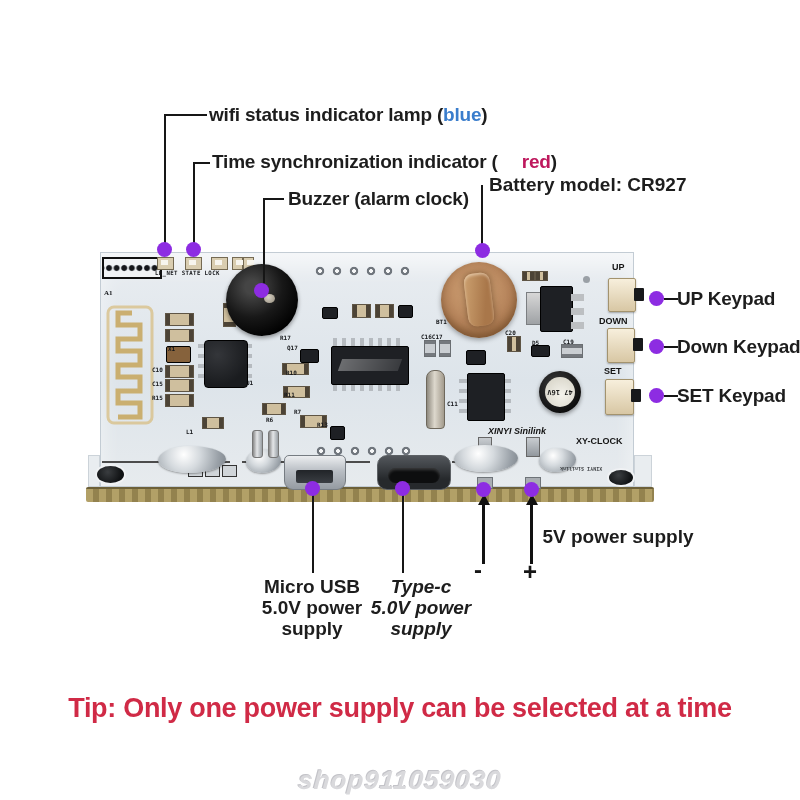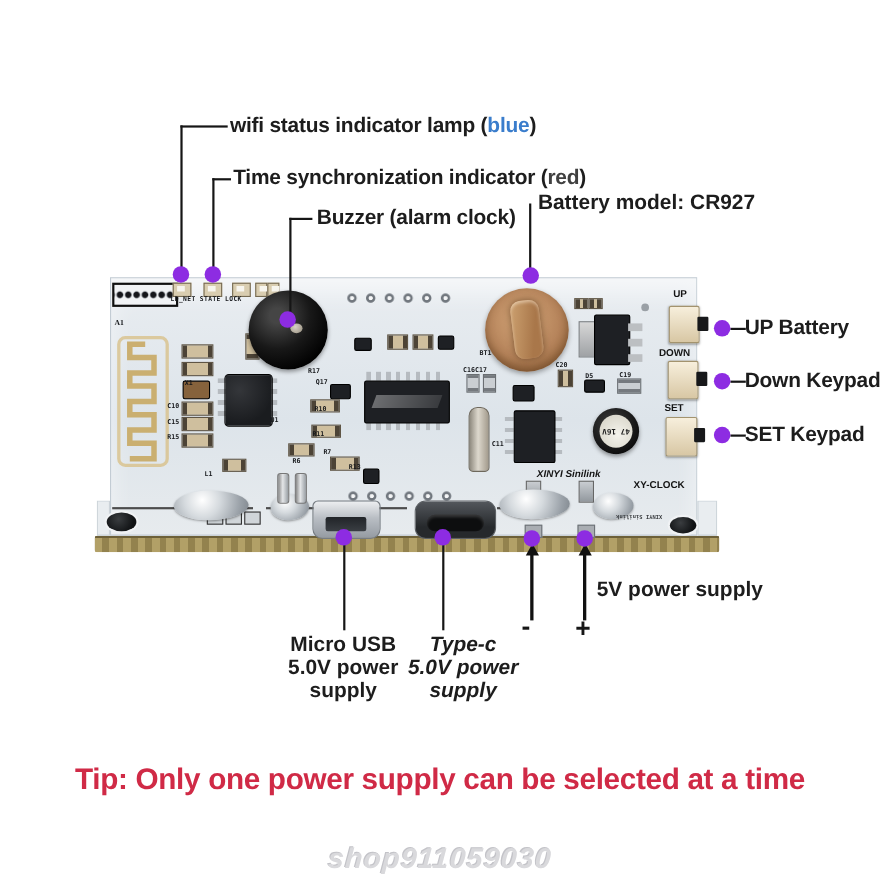--- a/index.html
+++ b/index.html
@@ -3,21 +3,21 @@
 <meta charset="utf-8">
 <style>
   html,body{margin:0;padding:0;background:#ffffff;}
   #canvas{position:relative;width:800px;height:800px;background:#ffffff;overflow:hidden;
           font-family:"Liberation Sans",sans-serif;}
   
   .cl{position:absolute;background:#161616;z-index:30;}
   .dot{position:absolute;width:15px;height:15px;border-radius:50%;background:#8d2ce2;z-index:40;}
   .lbl{position:absolute;font:600 19px "Liberation Sans",sans-serif;color:#1d1d1d;
        white-space:nowrap;letter-spacing:-0.2px;z-index:50;}
-  .lbl .w-blue{color:#3a7dcc;} .lbl .w-red{color:#404040;}
+  .lbl .w-blue{color:#3a7dcc;} .lbl .w-red{color:#be185d;margin-left:24px;}
   .lbl-block{position:absolute;font:600 19px "Liberation Sans",sans-serif;color:#1d1d1d;
        text-align:center;line-height:21px;z-index:50;}
   .arrow-line{position:absolute;width:3px;background:#111;z-index:30;}
   .arrow-line::before{content:"";position:absolute;top:-10px;left:50%;margin-left:-6px;
        border-left:6px solid transparent;border-right:6px solid transparent;
        border-bottom:11px solid #111;}
   .sign{position:absolute;font:700 24px "Liberation Sans",sans-serif;color:#161616;z-index:50;}
   
   .pcb-base{position:absolute;left:100px;top:252px;width:534px;height:235px;z-index:10;
        background:linear-gradient(180deg,#e9edf1,#dde4ea 55%,#e7ebee);
@@ -276,21 +276,21 @@
   <div class="lbl" style="left:209px;top:104px;">
     <span>wifi status indicator lamp (</span><span class="w-blue">blue</span><span>)</span>
   </div>
   <div class="lbl" style="left:212px;top:151px;">
     <span>Time synchronization indicator (</span><span class="w-red">red</span><span>)</span>
   </div>
   <div class="lbl" style="left:288px;top:188px;">Buzzer (alarm clock)</div>
   <div class="lbl-block" style="left:489px;top:174px;text-align:left;">
     <div>Battery model: CR927</div>
   </div>
-  <div class="lbl" style="left:677px;top:288px;">UP Battery</div>
+  <div class="lbl" style="left:677px;top:288px;">UP Keypad</div>
   <div class="lbl" style="left:677px;top:336px;">Down Keypad</div>
   <div class="lbl" style="left:677px;top:385px;">SET Keypad</div>
 
   <div class="lbl-block" style="left:252px;top:576px;width:120px;">
     <div>Micro USB</div>
     <div>5.0V power</div>
     <div>supply</div>
   </div>
   <div class="lbl-block" style="left:362px;top:576px;width:118px;font-style:italic;">
     <div>Type-c</div>

